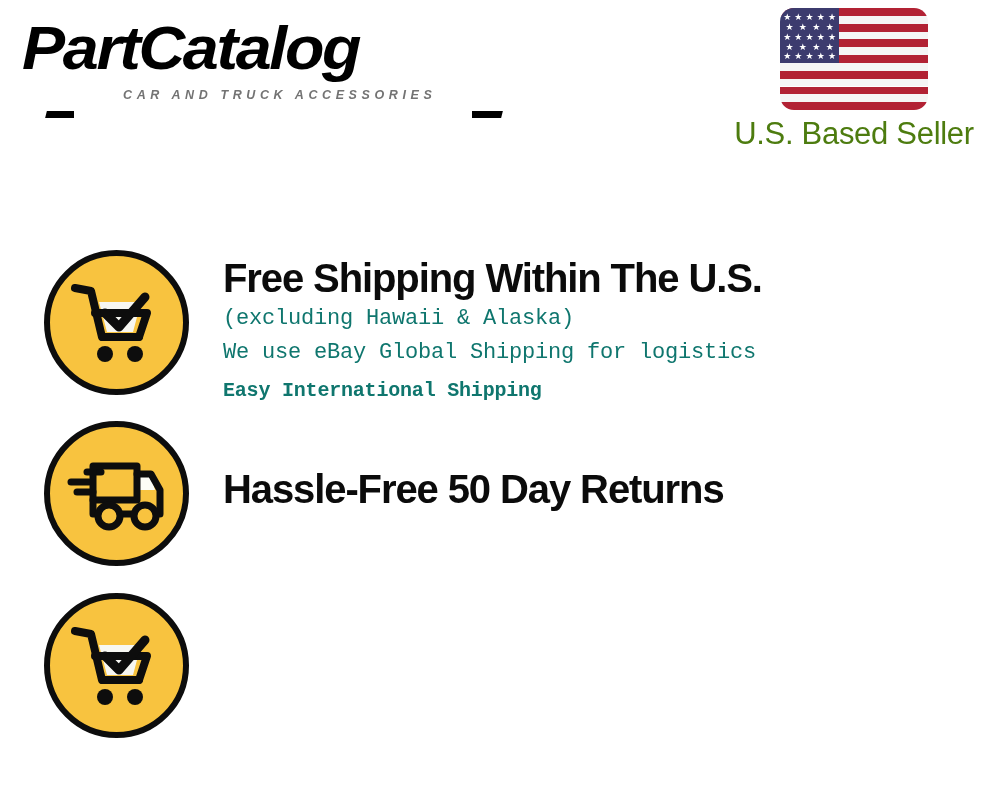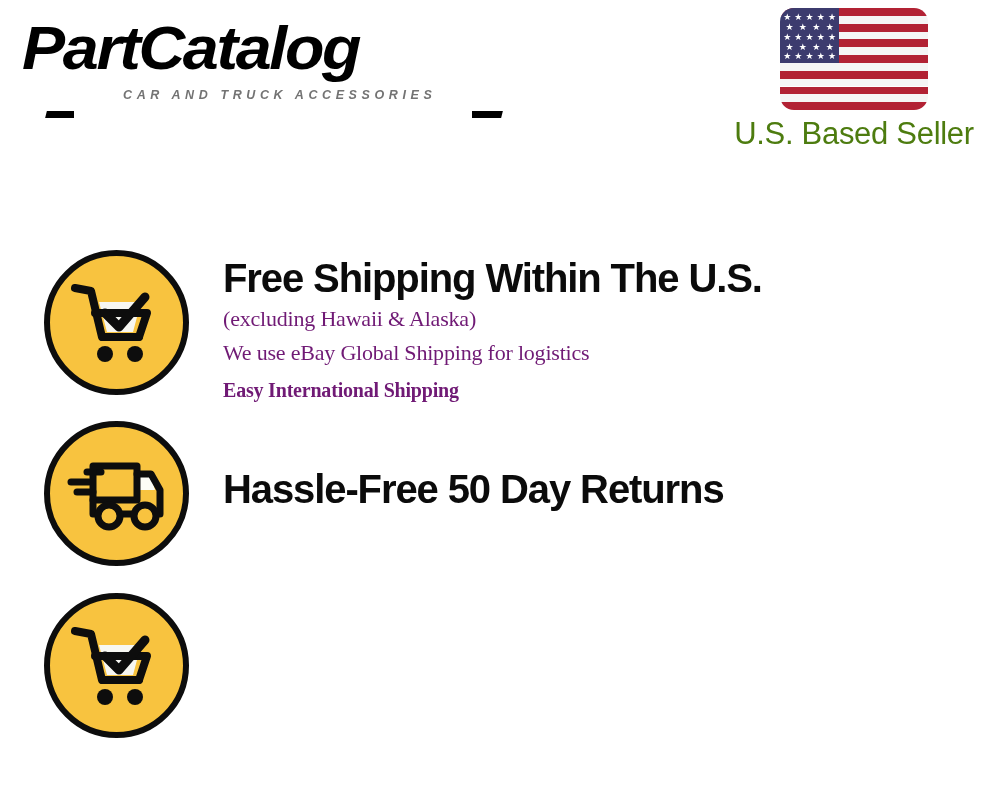--- a/index.html
+++ b/index.html
@@ -175,26 +175,26 @@
   .feature-title {
     font-family: "Liberation Sans", sans-serif;
     font-weight: 700;
     font-size: 40px;
     line-height: 48px;
     letter-spacing: -1.1px;
     color: #0b0b0b;
     white-space: nowrap;
   }
   .feature-sub {
-    font-family: Liberation Serif, serif;
+    font-family: Liberation Mono, monospace;
     font-weight: 400;
     font-size: 22px;
     line-height: 34px;
     letter-spacing: -0.2px;
-    color: #701a75;
+    color: #0f766e;
     white-space: nowrap;
   }
   .feature-sub.strong {
     font-weight: 700;
     font-size: 20px;
     line-height: 33px;
   }
   .feature-sub.spaced { margin-top: 4px; }
 </style>
 </head>

